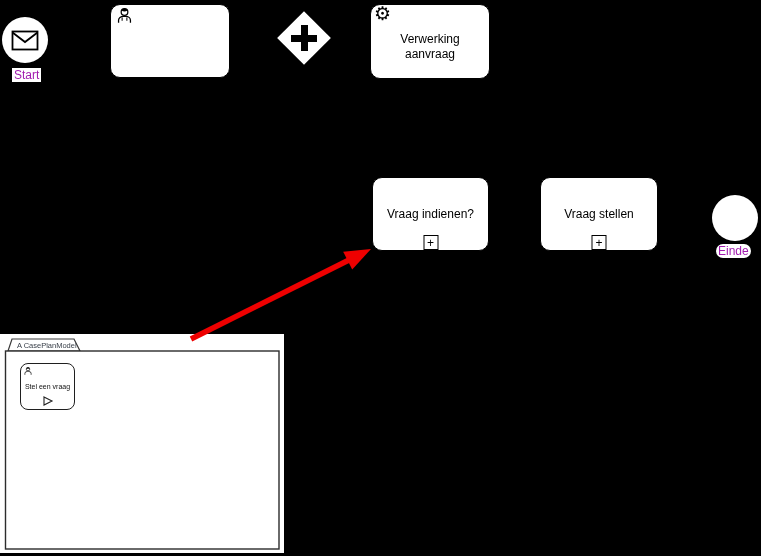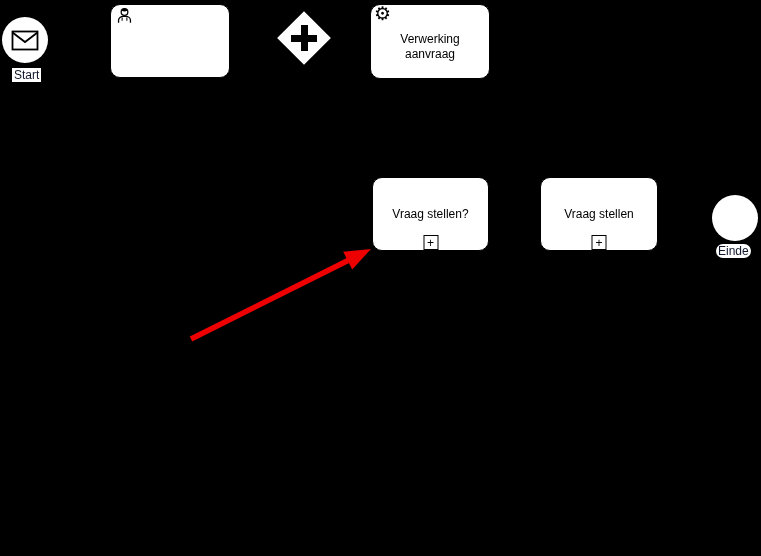--- a/index.html
+++ b/index.html
@@ -11,21 +11,21 @@
   .task{
     position:absolute;background:#fff;border:1.5px solid #000;border-radius:10px;
     display:flex;align-items:center;justify-content:center;text-align:center;
     font-size:12px;line-height:1.25;box-sizing:border-box;z-index:2;
   }
   .task .lbl{max-width:92px;}
   .icon-tl{position:absolute;top:1px;left:4px;z-index:3;}
   .gear{font-size:19px;line-height:1;position:absolute;top:-1px;left:3px;color:#000;}
   .event{position:absolute;width:46px;height:46px;border-radius:50%;background:#fff;z-index:2;
          display:flex;align-items:center;justify-content:center;}
-  .evt-label{position:absolute;background:#fff;color:#0f172a;font-size:12px;line-height:1.2;
+  .evt-label{position:absolute;background:#fff;color:#a21caf;font-size:12px;line-height:1.2;
              padding:0 2px;z-index:2;white-space:nowrap;}
   .gateway{position:absolute;left:277px;top:11px;width:54px;height:54px;z-index:2;}
   .gw-diamond{position:absolute;left:8px;top:8px;width:38px;height:38px;background:#fff;transform:rotate(45deg);}
   .gw-bar-h{position:absolute;left:14px;top:23.5px;width:26px;height:7px;background:#000;}
   .gw-bar-v{position:absolute;left:23.5px;top:14px;width:7px;height:26px;background:#000;}
   .marker{
     position:absolute;left:50%;bottom:0;transform:translateX(-50%);
     width:13px;height:13px;background:#fff;border:1px solid #000;box-sizing:content-box;
     display:flex;align-items:center;justify-content:center;font-size:12px;line-height:10px;
   }
@@ -73,31 +73,54 @@
     <div class="gw-bar-h"></div>
     <div class="gw-bar-v"></div>
   </div>
 
   <div class="task" style="left:370px;top:4px;width:120px;height:75px;">
     <span class="gear">⚙︎</span>
     <span class="lbl" style="max-width:84px;margin-top:11px;">Verwerking aanvraag</span>
   </div>
 
   <div class="task" style="left:372px;top:177px;width:117px;height:74px;">
-    <span class="lbl">Vraag stellen?</span>
+    <span class="lbl">Vraag indienen?</span>
     <span class="marker">+</span>
   </div>
 
   <div class="task" style="left:540px;top:177px;width:118px;height:74px;">
     <span class="lbl">Vraag stellen</span>
     <span class="marker">+</span>
   </div>
 
   <div class="event" style="left:712px;top:195px;"></div>
   <div class="evt-label" style="left:716px;top:244px;border-radius:7px;">Einde</div>
 
+  <div class="panel">
+    <svg class="folder" width="284" height="219" viewBox="0 0 284 219">
+      <polygon points="8,17 12,5 74,5 80,17" fill="#fff" stroke="#3a3a3a" stroke-width="1.2"></polygon>
+      <rect x="5.5" y="17" width="273.5" height="198" fill="#fff" stroke="#2c2c2c" stroke-width="1.4"></rect>
+    </svg>
+    <div class="panel-tab-label">A CasePlanModel</div>
+
+    <div class="cmmn-task">
+      <span class="cmmn-icon">
+        <svg width="10" height="10" viewBox="0 0 24 24">
+          <path d="M4.5 21 v-3 a6 5 0 0 1 6-5 h3 a6 5 0 0 1 6 5 v3" fill="none" stroke="#222" stroke-width="2"></path>
+          <circle cx="12" cy="7.5" r="4.2" fill="none" stroke="#222" stroke-width="2"></circle>
+          <path d="M8.2 5.6 a4.2 4.2 0 0 1 7.6 0 a6.5 6.5 0 0 1 -7.6 0 z" fill="#222"></path>
+        </svg>
+      </span>
+      <span>Stel een vraag</span>
+      <span class="cmmn-play">
+        <svg width="11" height="10" viewBox="0 0 11 10">
+          <polygon points="1.5,1 9.5,5 1.5,9" fill="#fff" stroke="#222" stroke-width="1.1"></polygon>
+        </svg>
+      </span>
+    </div>
+  </div>
 
   <svg class="arrow-overlay" width="761" height="556" viewBox="0 0 761 556">
     <line x1="191" y1="339" x2="349" y2="260" stroke="#ee0000" stroke-width="5.5"></line>
     <polygon points="371,249 352.2,269.5 343.2,251.7" fill="#ee0000"></polygon>
   </svg>
 
 </div>
 
 </body></html>

